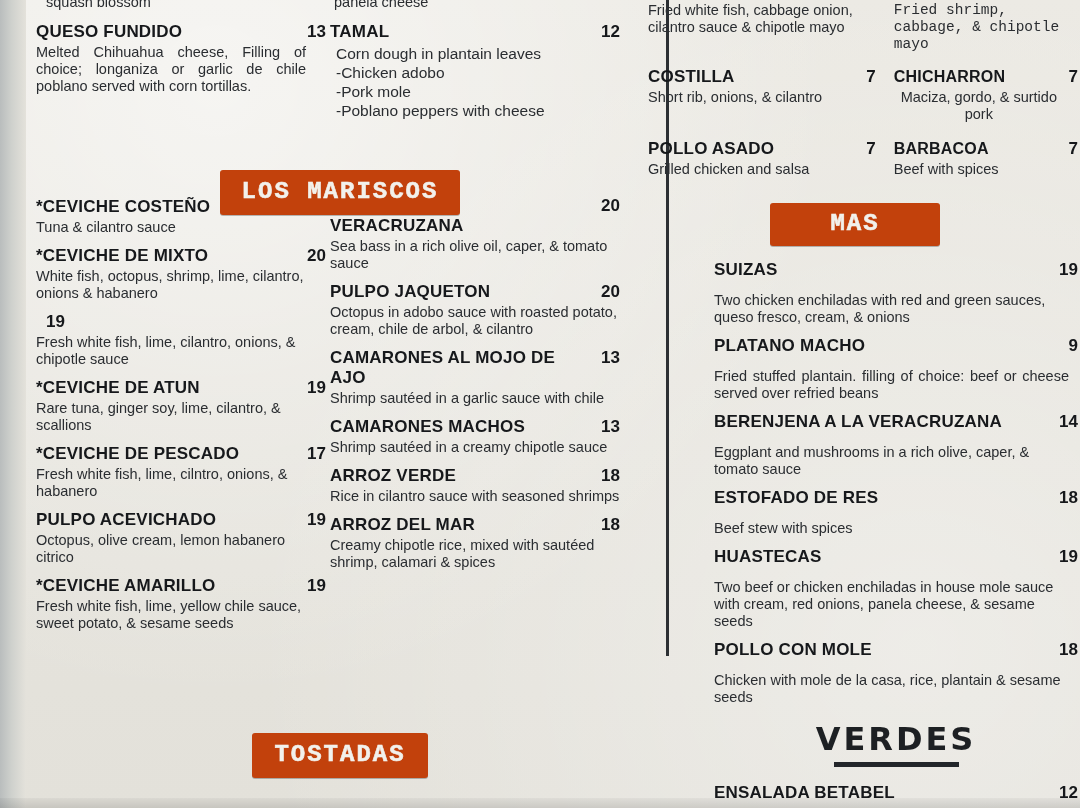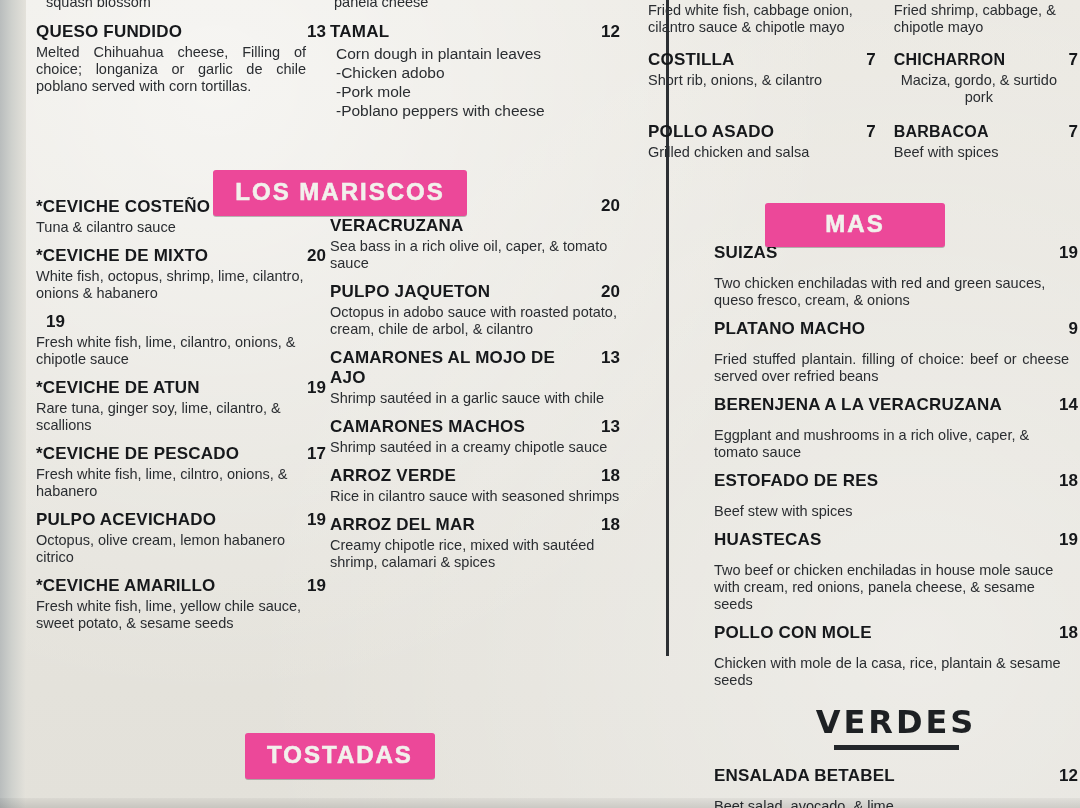--- a/index.html
+++ b/index.html
@@ -61,24 +61,24 @@
   .desc.just{text-align:justify;}
   .desc.wide{max-width:300px;}
   .desc.wider{max-width:355px;margin-top:12px;}
 
   
   .cut{font-size:14.5px;line-height:17px;color:#2a2d31;}
   .cuttop{position:absolute;top:-6px;}
 
   
   .banner{
-    display:inline-block;background:#ec4899;color:#f2f1ec;
+    display:inline-block;background:#c2410c;color:#f2f1ec;
     padding:8px 22px 10px 22px;border-radius:3px;
     font-size:24px;font-weight:bold;letter-spacing:2px;
-    font-family:Liberation Sans, sans-serif;
+    font-family:Liberation Mono, monospace;
     box-shadow:0 1px 0 rgba(0,0,0,0.25);
   }
   .banner span{ -webkit-text-stroke:0.6px #f2f1ec; }
   .banner-wrap{text-align:center;}
 
   .verdes{
     font-size:32px;font-weight:bold;letter-spacing:3px;
     font-family:"DejaVu Sans", sans-serif;
     color:#1d2023;text-align:center;
   }
@@ -224,21 +224,21 @@
     </div>
   </div>
 
   <div class="col colC">
     <div style="height:-0px"></div>
 
     <div style="display:flex;gap:18px;">
       <div style="width:235px;">
         <div class="desc" style="max-width:215px;">Fried white fish, cabbage onion, cilantro sauce &amp; chipotle mayo</div>
       </div>
-      <div style="width:190px;">
+      <div style="width:190px;font-family:Liberation Mono, monospace;">
         <div class="desc" style="max-width:190px;">Fried shrimp, cabbage, &amp; chipotle mayo</div>
       </div>
     </div>
 
     <div style="height:14px"></div>
 
     <div style="display:flex;gap:18px;">
       <div style="width:235px;">
         <div class="item">
           <div class="row">

